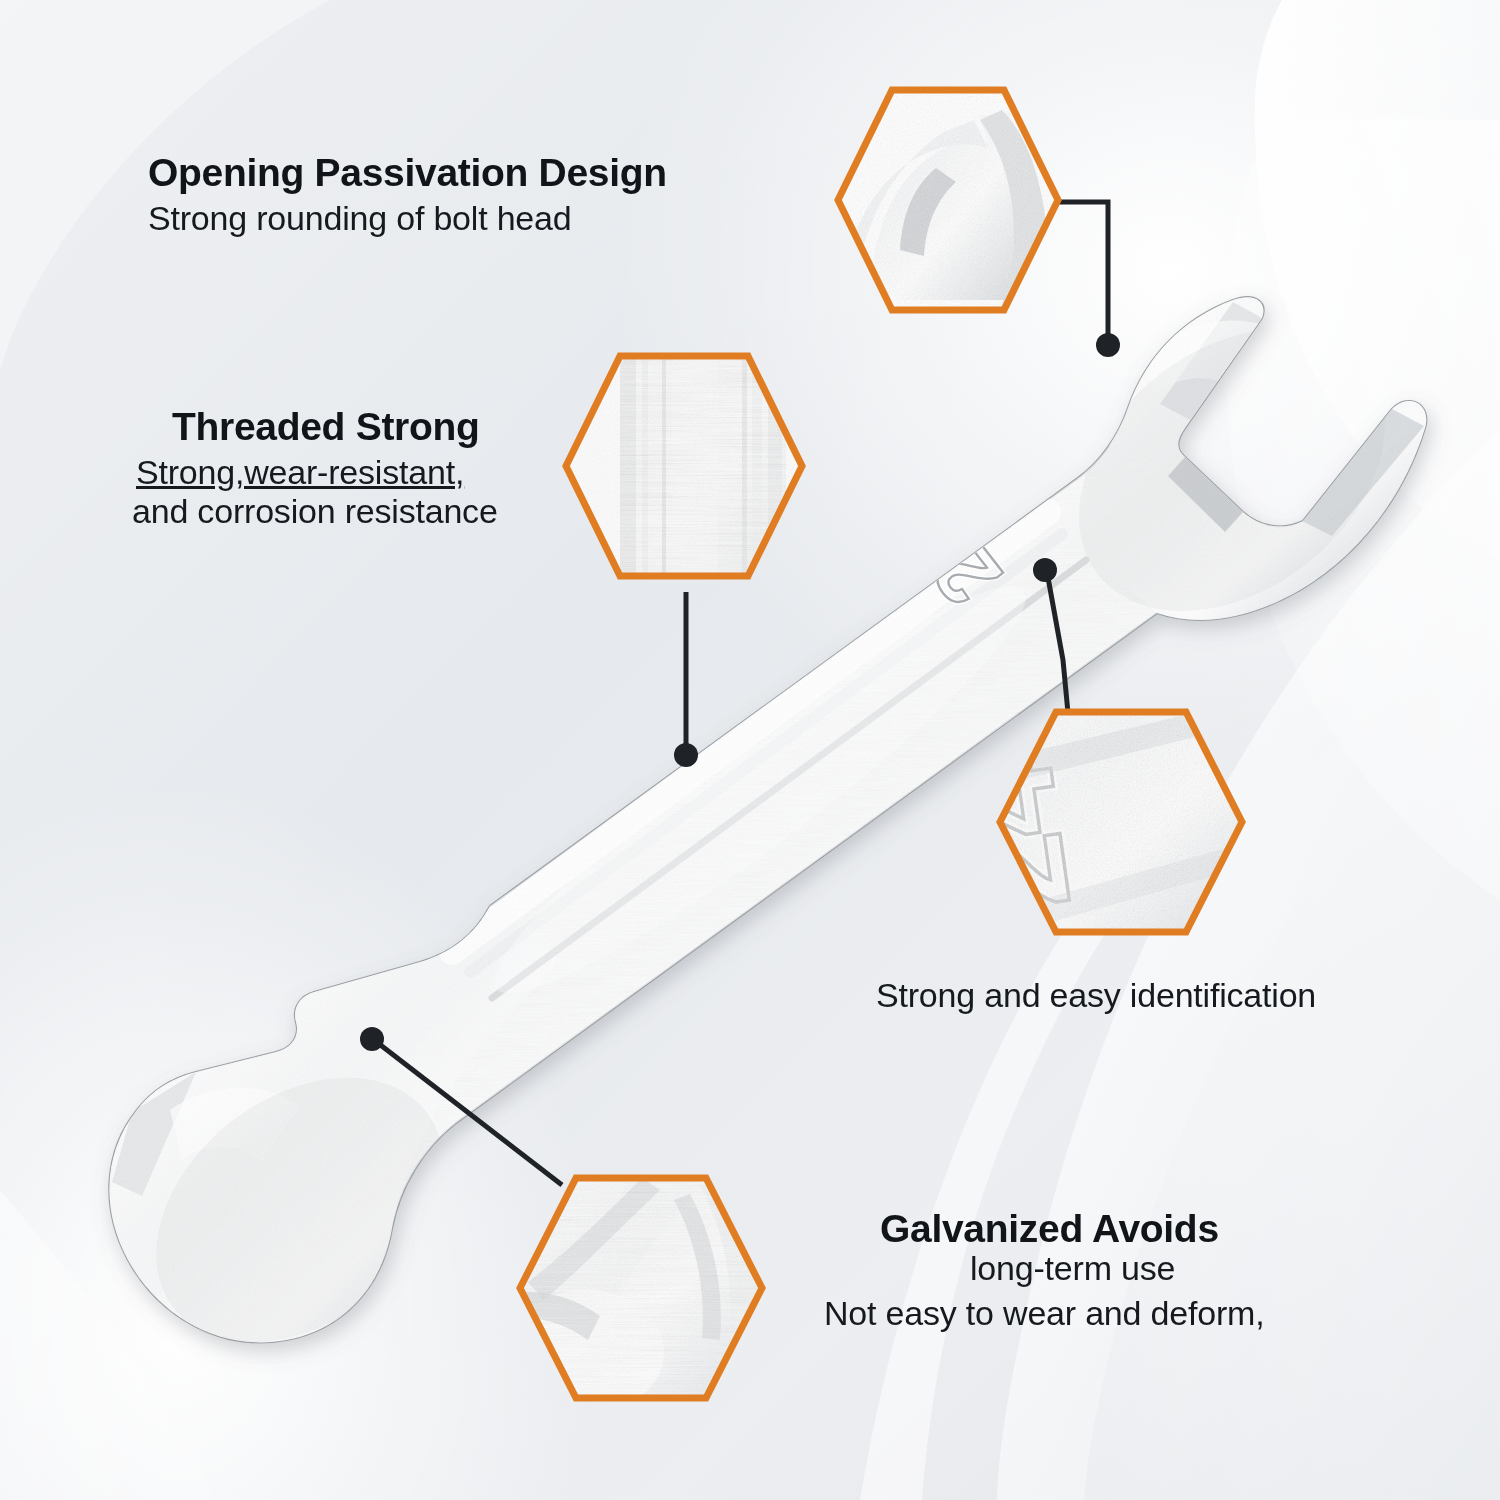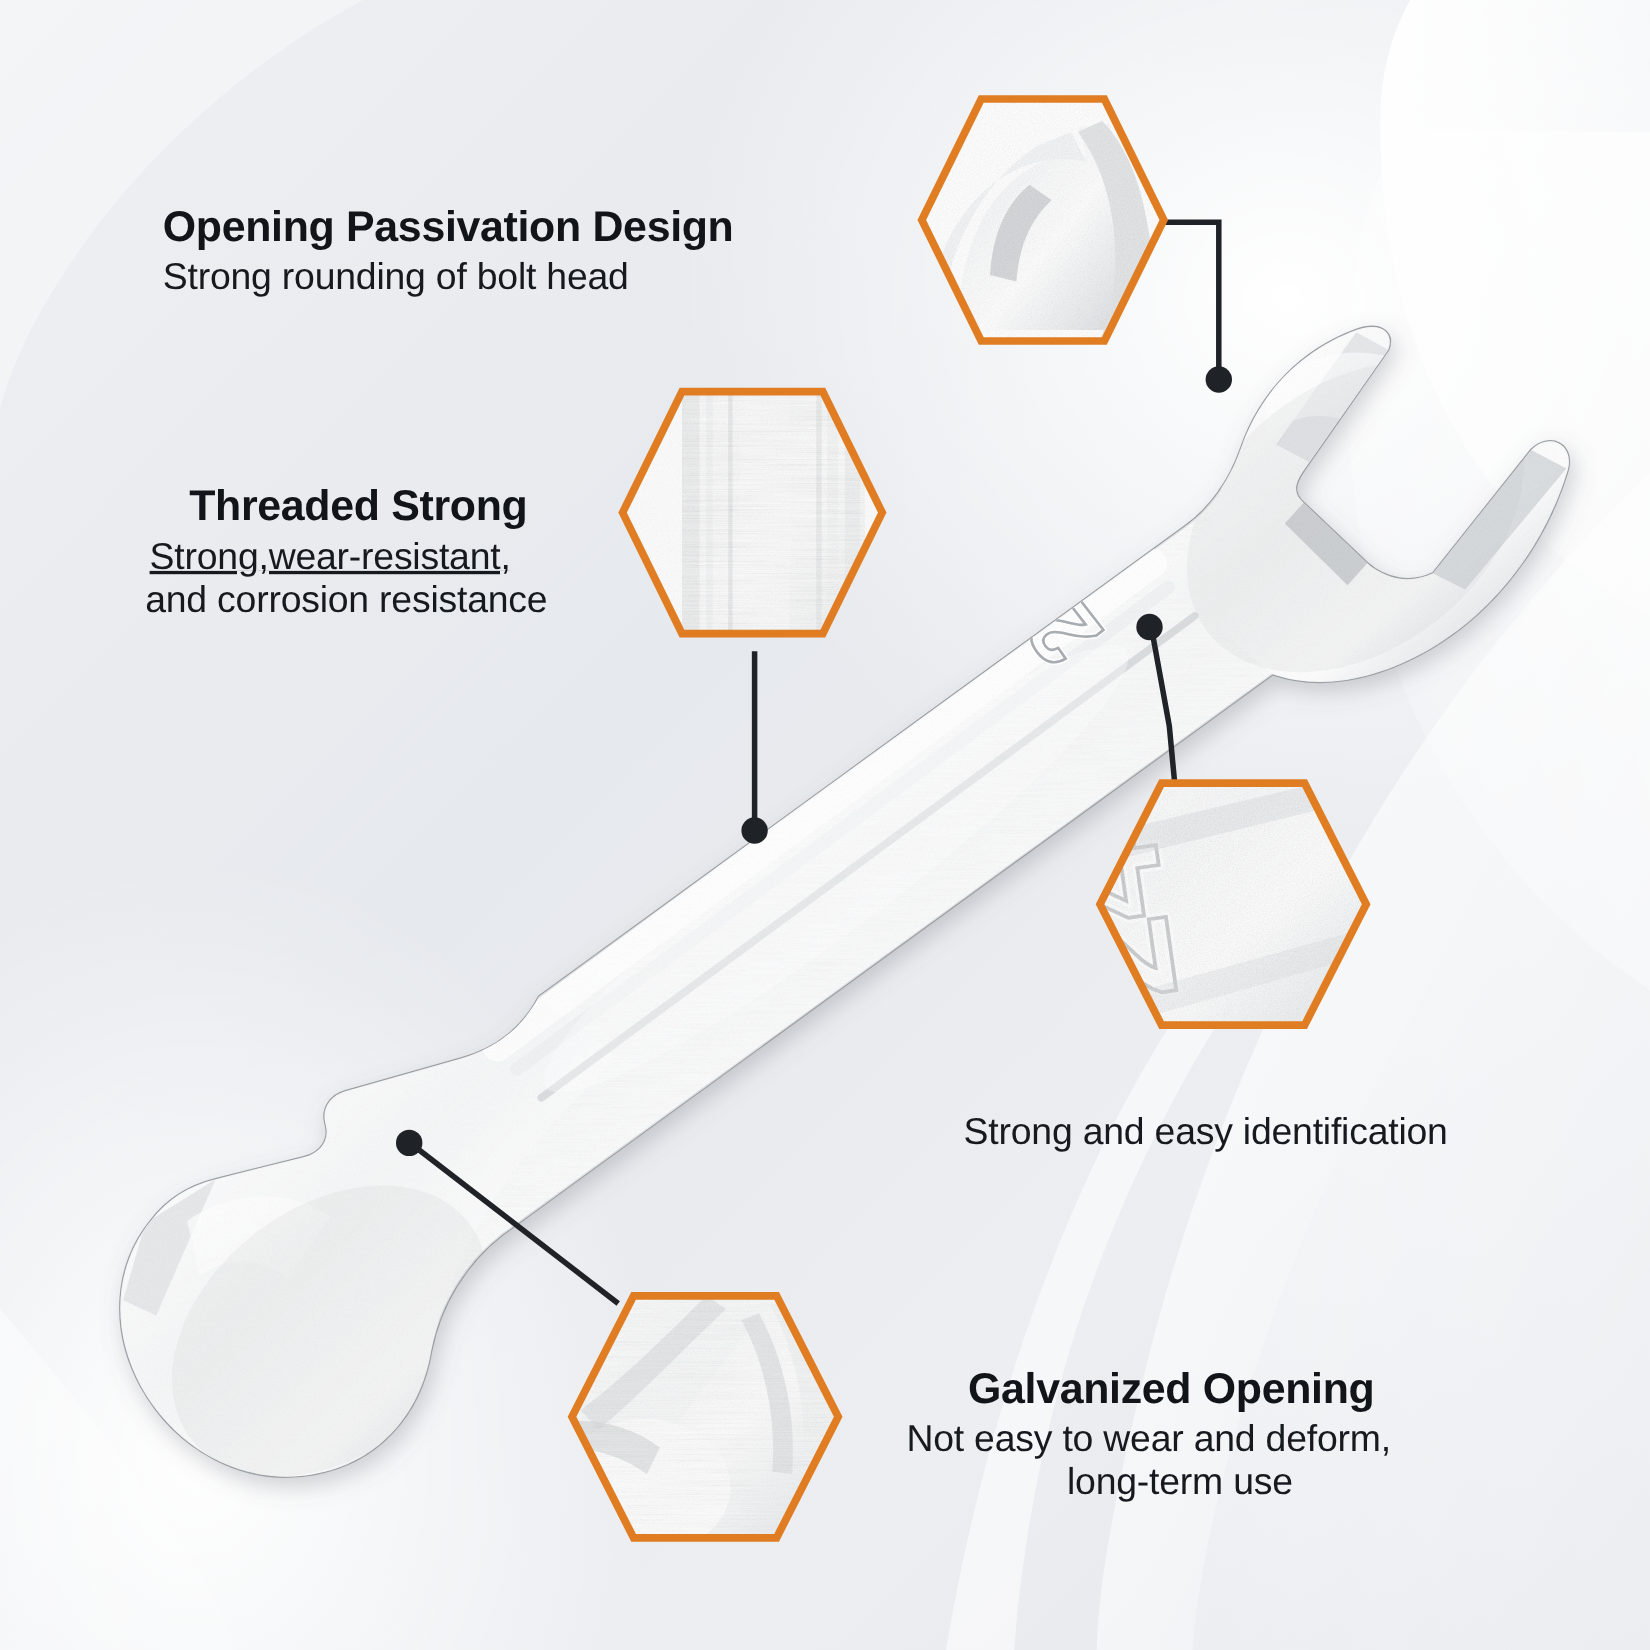--- a/index.html
+++ b/index.html
@@ -16,21 +16,21 @@
     position:absolute; inset:0;
     width:1500px; height:1500px;
     background:
       radial-gradient(ellipse 900px 800px at 78% 18%, #ffffff 0%, rgba(255,255,255,0) 62%),
       radial-gradient(ellipse 700px 900px at 12% 88%, #ffffff 0%, rgba(255,255,255,0) 60%),
       linear-gradient(135deg, #eef0f3 0%, #e6e9ed 40%, #eceef1 72%, #e4e7eb 100%);
   }
   .bgsvg { position:absolute; inset:0; width:1500px; height:1500px; }
 
   
-  .callout-text { position:absolute; color:#111418;margin-top:34px; }
+  .callout-text { position:absolute; color:#111418; }
   .ct-title {
     font-weight:bold;
     font-size:39px;
     line-height:1.06;
     letter-spacing:-0.3px;
     white-space:nowrap;
   }
   .ct-sub {
     font-size:34px;
     line-height:1.14;
@@ -409,18 +409,18 @@
     <div class="ct-title">Threaded Strong</div>
     <div class="ct-sub l1">Strong,wear-resistant,</div>
     <div class="ct-sub l2">and corrosion resistance</div>
   </div>
 
   <div class="callout-text" id="txt-clear">
     <div class="ct-sub">Strong and easy identification</div>
   </div>
 
   <div class="callout-text" id="txt-galv">
-    <div class="ct-title">Galvanized Opening</div>
+    <div class="ct-title">Galvanized Avoids</div>
+    <div class="ct-sub l2">long-term use</div>
     <div class="ct-sub l1">Not easy to wear and deform,</div>
-    <div class="ct-sub l2">long-term use</div>
   </div>
 
 </div>
 
 </body></html>

